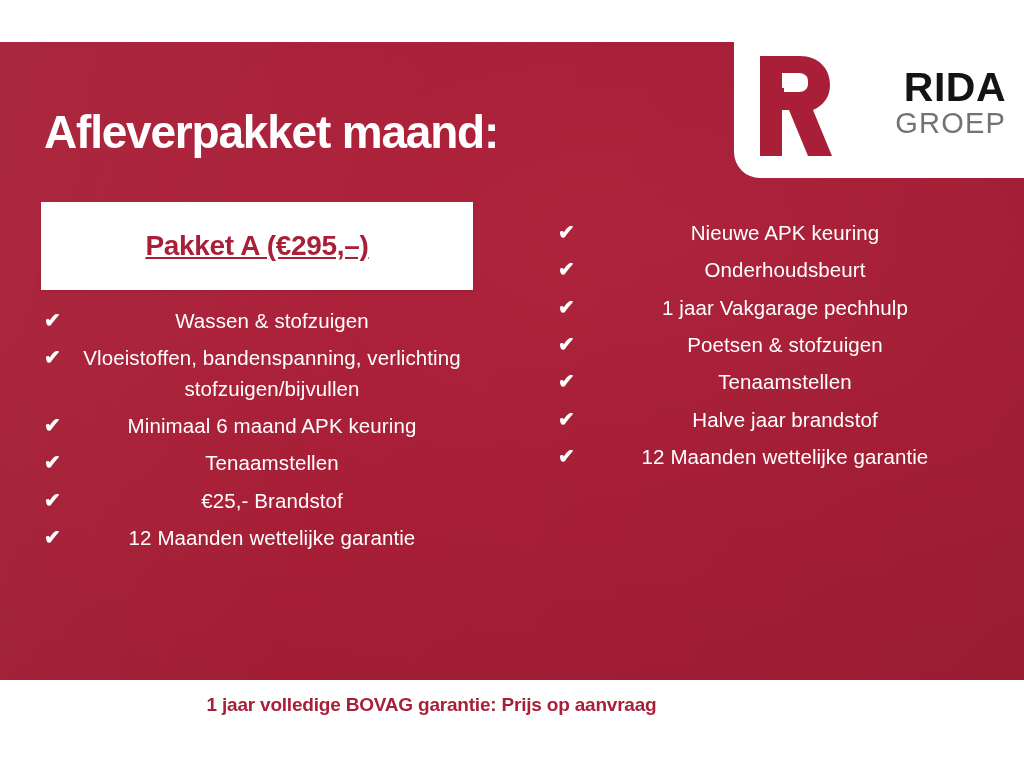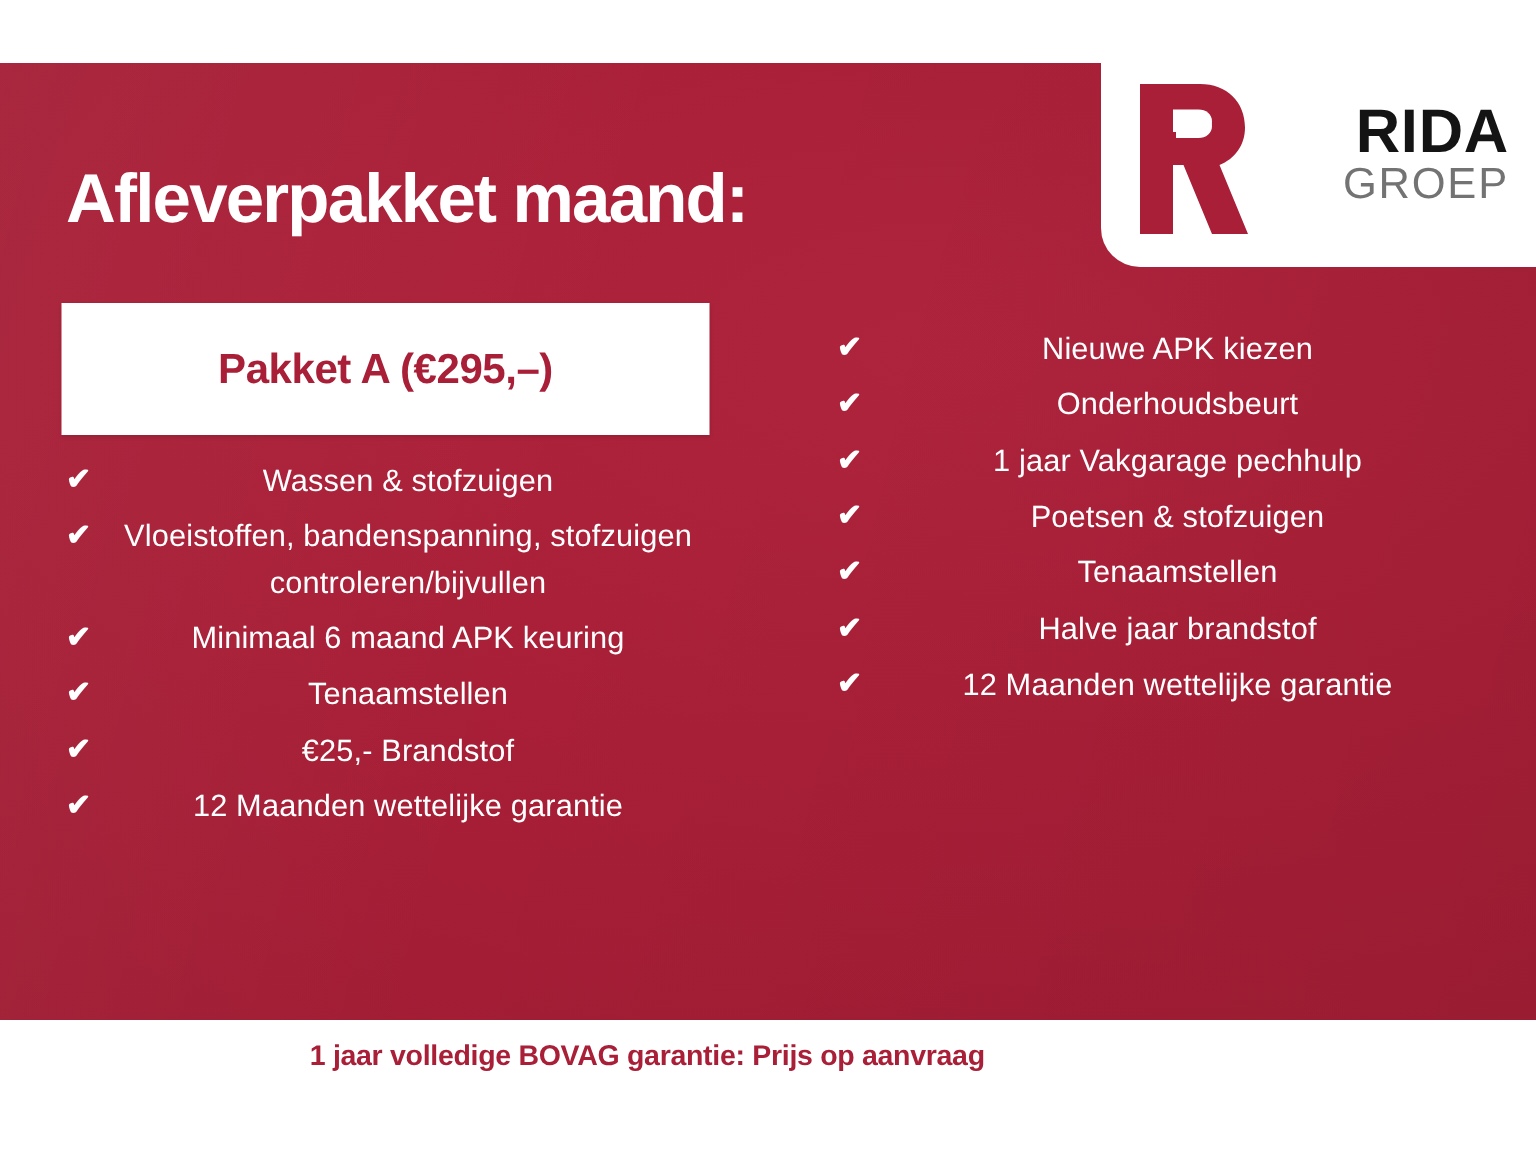--- a/index.html
+++ b/index.html
@@ -122,20 +122,21 @@
     align-items: center;
     justify-content: center;
     box-shadow: 0 1px 3px rgba(0,0,0,0.13);
   }
   .pkg-title {
     font-size: 28px;
     font-weight: 700;
     color: #A81F37;
     letter-spacing: -0.3px;
     white-space: nowrap;
+    text-decoration: underline;
   }
 
   .pkg-list {
     list-style: none;
     margin: 0;
     padding: 16px 0 0 0;
   }
   .pkg-list li {
     display: flex;
     align-items: flex-start;
@@ -207,21 +208,21 @@
       <div class="pkg-card">
         <div class="pkg-title">Pakket A (€295,–)</div>
       </div>
       <ul class="pkg-list">
         <li>
           <span class="check">✔</span>
           <span class="item-text">Wassen &amp; stofzuigen</span>
         </li>
         <li>
           <span class="check">✔</span>
-          <span class="item-text">Vloeistoffen, bandenspanning, stofzuigen controleren/bijvullen</span>
+          <span class="item-text">Vloeistoffen, bandenspanning, verlichting stofzuigen/bijvullen</span>
         </li>
         <li>
           <span class="check">✔</span>
           <span class="item-text">Minimaal 6 maand APK keuring</span>
         </li>
         <li>
           <span class="check">✔</span>
           <span class="item-text">Tenaamstellen</span>
         </li>
         <li>
@@ -232,21 +233,21 @@
           <span class="check">✔</span>
           <span class="item-text">12 Maanden wettelijke garantie</span>
         </li>
       </ul>
     </div>
 
     <div class="pkg right">
       <ul class="pkg-list">
         <li>
           <span class="check">✔</span>
-          <span class="item-text">Nieuwe APK kiezen</span>
+          <span class="item-text">Nieuwe APK keuring</span>
         </li>
         <li>
           <span class="check">✔</span>
           <span class="item-text">Onderhoudsbeurt</span>
         </li>
         <li>
           <span class="check">✔</span>
           <span class="item-text">1 jaar Vakgarage pechhulp</span>
         </li>
         <li>

